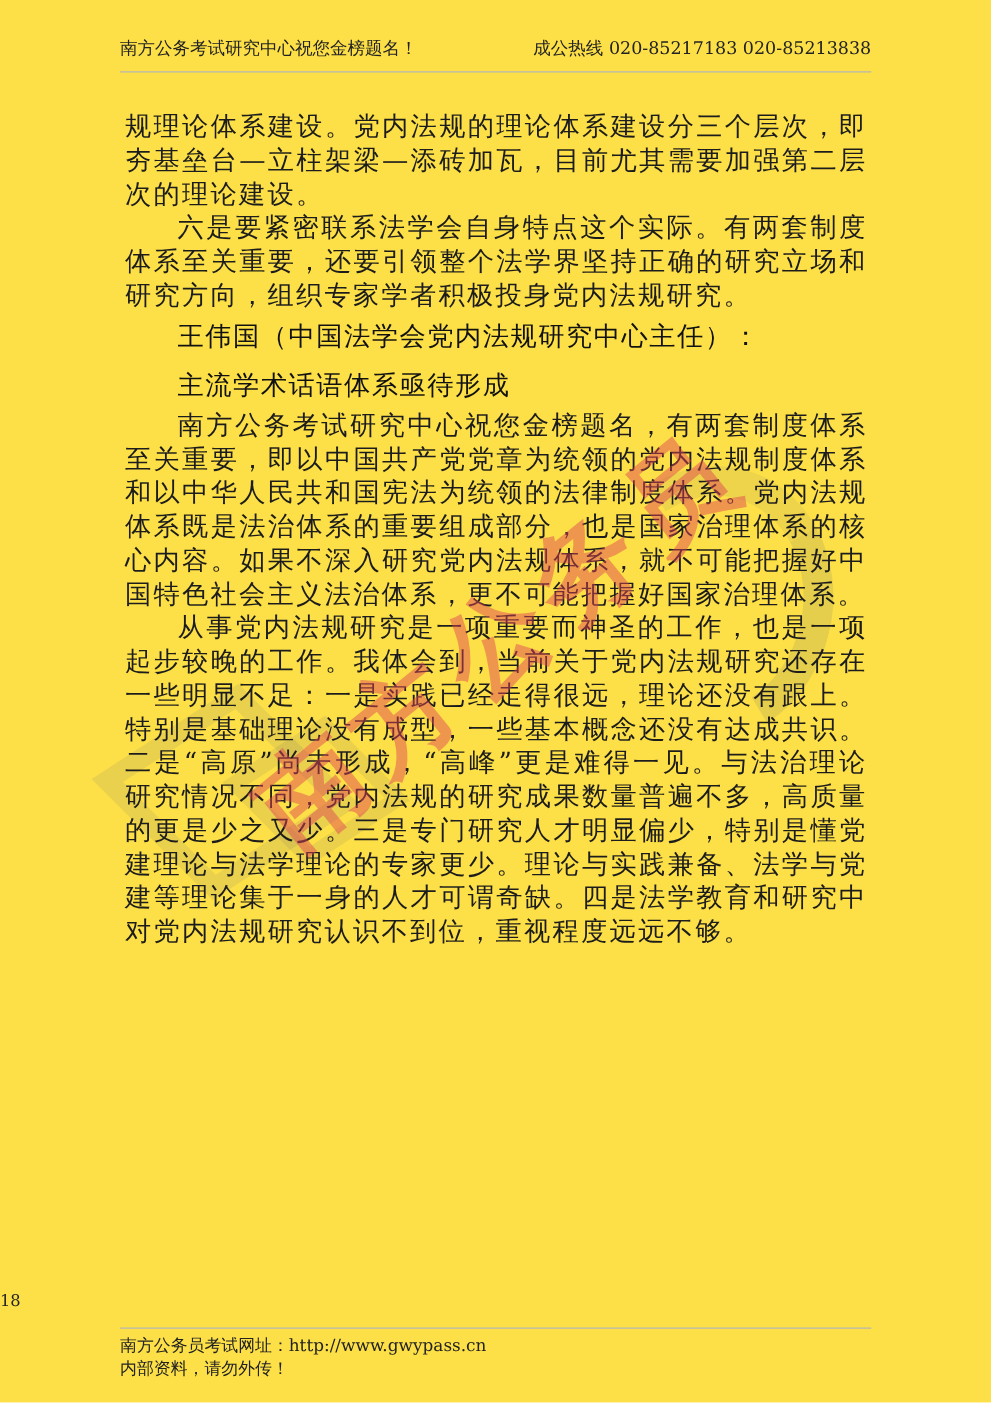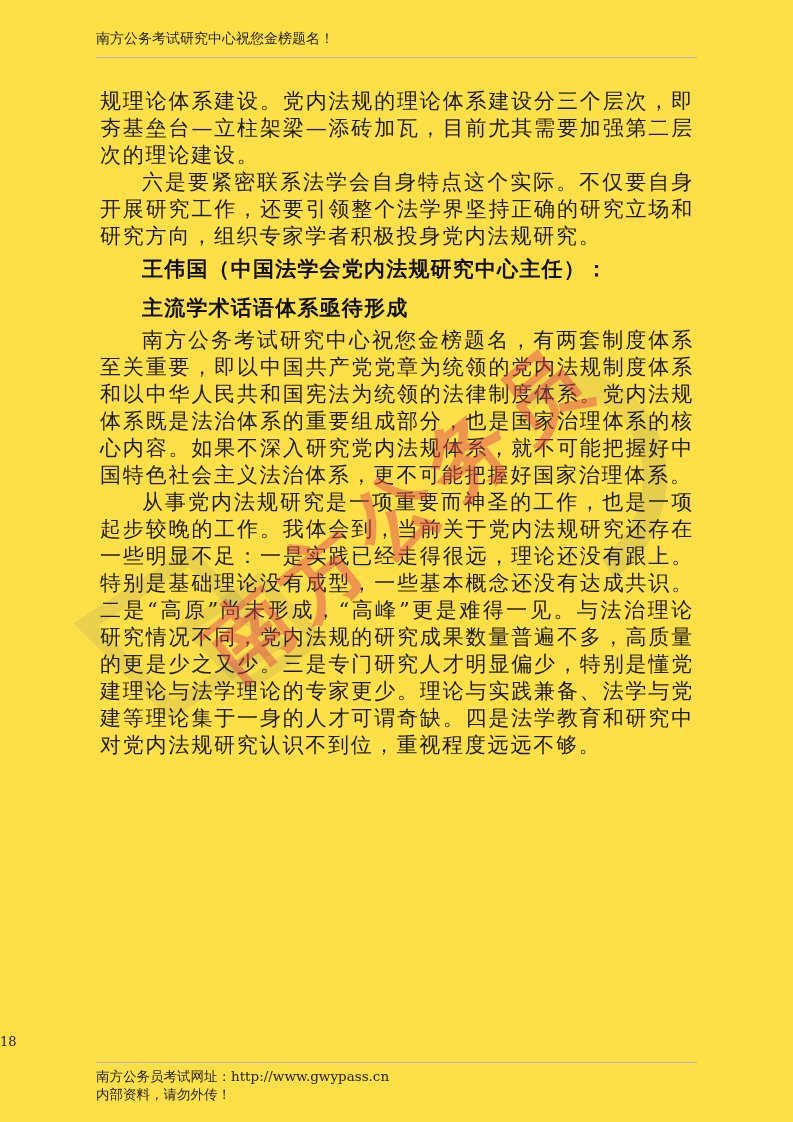--- a/index.html
+++ b/index.html
@@ -44,21 +44,21 @@
   .para {
     font-size: 21px;
     line-height: 27px;
     letter-spacing: 1.8px;
     text-align: justify;
     margin: 0;
   }
   .indent { text-indent: 2em; }
   .heading {
     font-family: "DejaVu Sans", sans-serif;
-    font-weight: bold;
+    font-weight: normal;
     font-size: 21px;
     line-height: 38.5px;
     letter-spacing: 1.2px;
     text-indent: 2em;
     margin: 0;
     color: #111;
   }
 
   
   .wm-layer { position: absolute; inset: 0; pointer-events: none; }
@@ -136,33 +136,34 @@
     flex-direction: column;
   }
 </style>
 </head>
 <body>
 
 <div class="page">
 
   <div class="header">
     <span>南方公务考试研究中心祝您金榜题名！</span>
+    <span>成公热线 020-85217183 020-85213838</span>
   </div>
   <div class="header-rule"></div>
 
   <div class="wm-layer">
     <div class="wm-gray-a"></div>
     <div class="wm-gray-b"></div>
     <div class="wm-gray-swoosh"></div>
     <div class="wm-text">南方公务员</div>
   </div>
 
   <div class="content">
     <p class="para">规理论体系建设。党内法规的理论体系建设分三个层次，即夯基垒台—立柱架梁—添砖加瓦，目前尤其需要加强第二层次的理论建设。</p>
-    <p class="para indent">六是要紧密联系法学会自身特点这个实际。不仅要自身开展研究工作，还要引领整个法学界坚持正确的研究立场和研究方向，组织专家学者积极投身党内法规研究。</p>
+    <p class="para indent">六是要紧密联系法学会自身特点这个实际。有两套制度体系至关重要，还要引领整个法学界坚持正确的研究立场和研究方向，组织专家学者积极投身党内法规研究。</p>
     <p class="heading">王伟国（中国法学会党内法规研究中心主任）：</p>
     <p class="heading">主流学术话语体系亟待形成</p>
     <p class="para indent">南方公务考试研究中心祝您金榜题名，有两套制度体系至关重要，即以中国共产党党章为统领的党内法规制度体系和以中华人民共和国宪法为统领的法律制度体系。党内法规体系既是法治体系的重要组成部分，也是国家治理体系的核心内容。如果不深入研究党内法规体系，就不可能把握好中国特色社会主义法治体系，更不可能把握好国家治理体系。</p>
     <p class="para indent">从事党内法规研究是一项重要而神圣的工作，也是一项起步较晚的工作。我体会到，当前关于党内法规研究还存在一些明显不足：一是实践已经走得很远，理论还没有跟上。特别是基础理论没有成型，一些基本概念还没有达成共识。二是“高原”尚未形成，“高峰”更是难得一见。与法治理论研究情况不同，党内法规的研究成果数量普遍不多，高质量的更是少之又少。三是专门研究人才明显偏少，特别是懂党建理论与法学理论的专家更少。理论与实践兼备、法学与党建等理论集于一身的人才可谓奇缺。四是法学教育和研究中对党内法规研究认识不到位，重视程度远远不够。</p>
   </div>
 
   <div class="page-number">18</div>
   <div class="footer-rule"></div>
   <div class="footer">
     <span>南方公务员考试网址：http://www.gwypass.cn</span>

